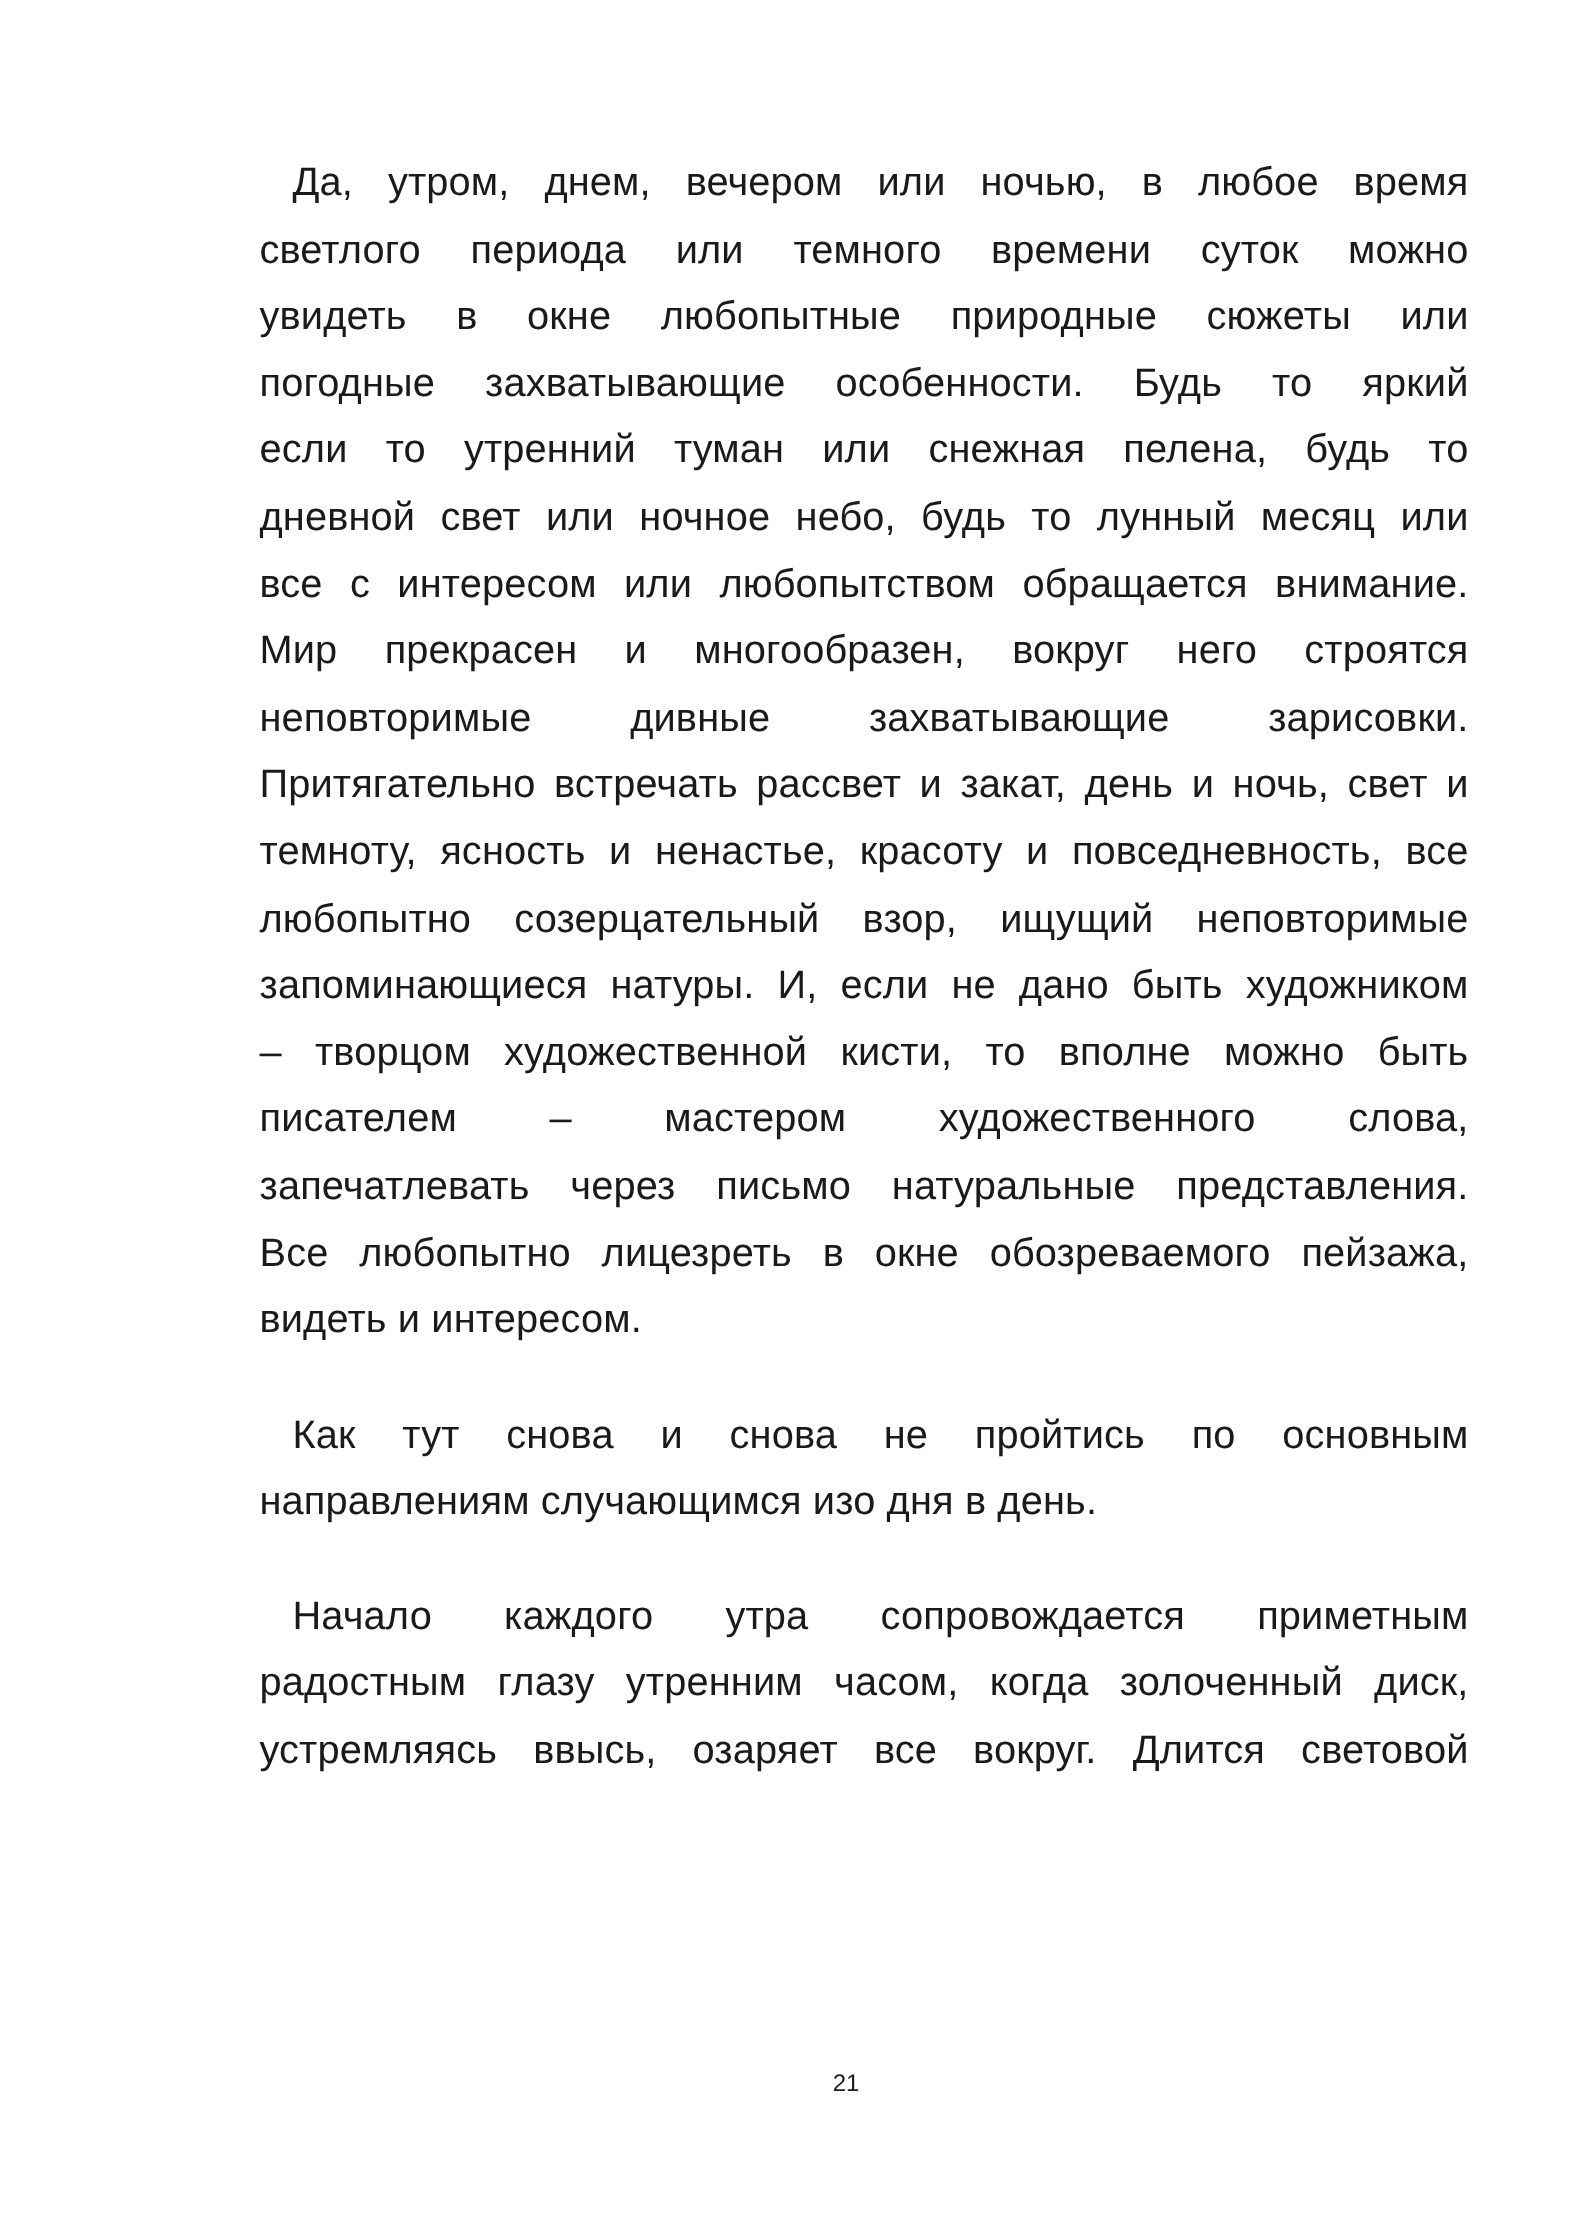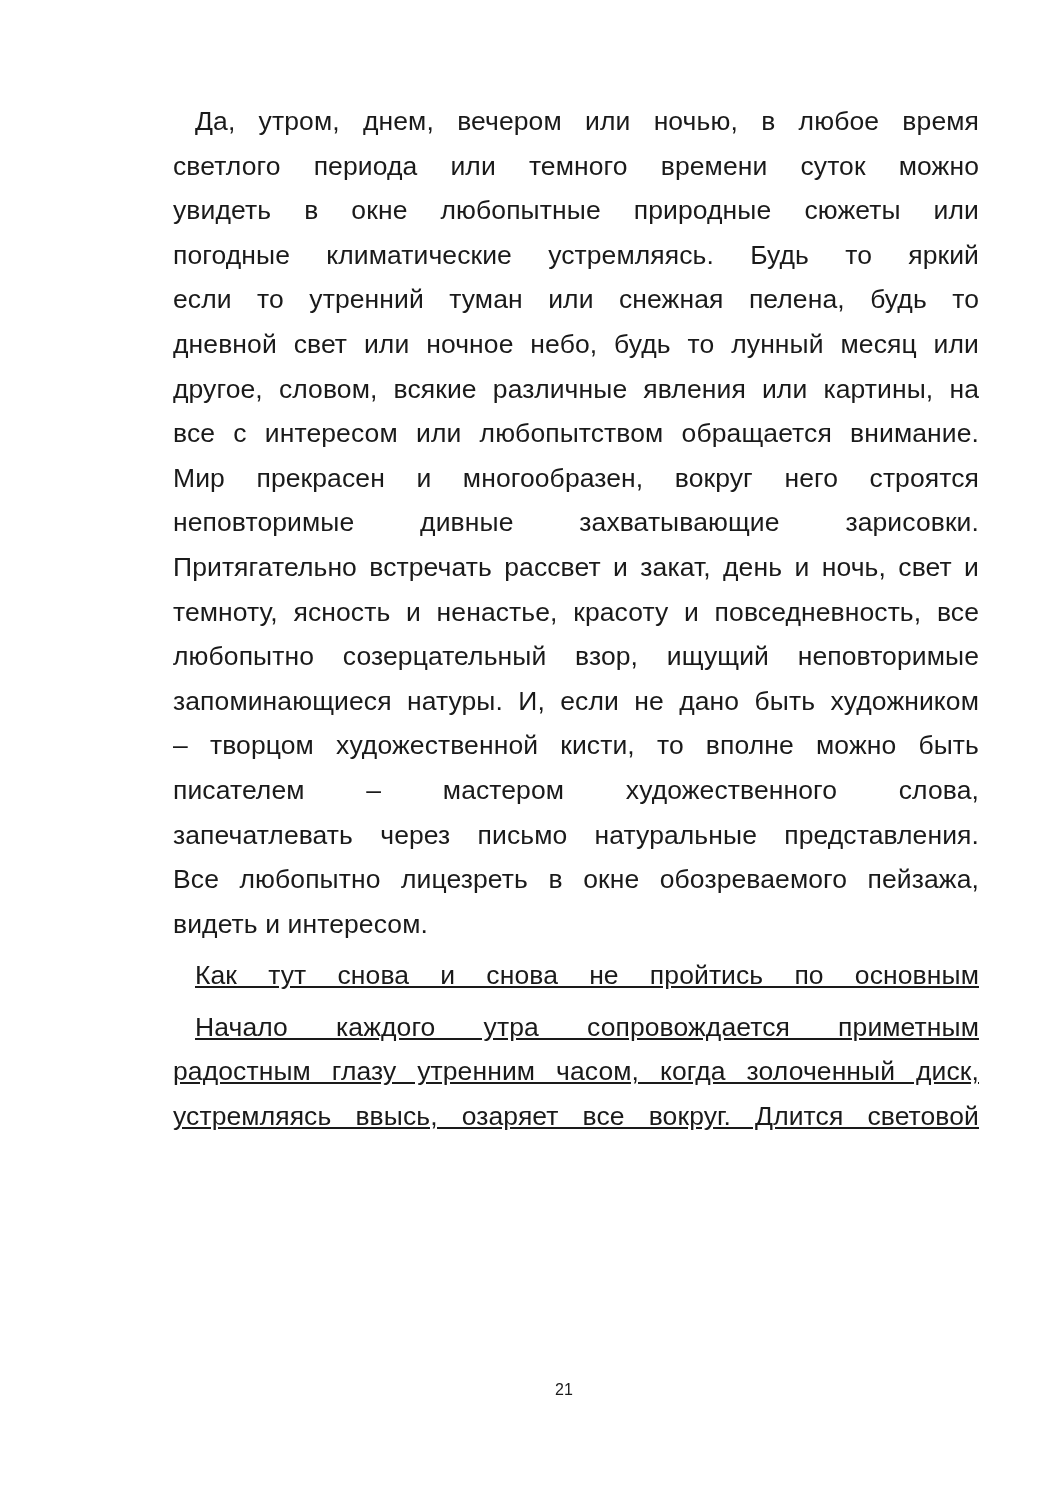--- a/index.html
+++ b/index.html
@@ -11,59 +11,59 @@
   .text {
     position: absolute; left: 151px; top: 99px; width: 828px;
     font-family: "Liberation Sans", sans-serif;
     font-size: 26.5px; line-height: 44.6px; color: #1a1a1a;
     letter-spacing: 0.1px;
   }
   .para {
     margin: 0; text-align: justify; text-indent: 22px;
     text-align-last: left;
   }
-  .para + .para { margin-top: 7px; text-decoration: underline; }
+  .para + .para { margin-top: 32px; }
   .line { display: block; text-align: justify; text-align-last: justify; white-space: normal; }
   .line.last { text-align-last: left; }
   .line.first { padding-left: 22px; }
   .page-number {
     position: absolute; left: 0; width: 1128px; top: 1381px; text-align: center;
     font-family: "Liberation Sans", sans-serif; font-size: 16px; color: #1a1a1a;
   }
 </style>
 </head>
 <body>
 
 <div class="page">
   <div class="text">
 
     <div class="para">
       <span class="line first">Да, утром, днем, вечером или ночью, в любое время</span>
       <span class="line">светлого периода или темного времени суток можно</span>
       <span class="line">увидеть в окне любопытные природные сюжеты или</span>
-      <span class="line">погодные климатические устремляясь. Будь то яркий</span>
+      <span class="line">погодные захватывающие особенности. Будь то яркий</span>
       <span class="line">если то утренний туман или снежная пелена, будь то</span>
       <span class="line">дневной свет или ночное небо, будь то лунный месяц или</span>
-      <span class="line">другое, словом, всякие различные явления или картины, на</span>
       <span class="line">все с интересом или любопытством обращается внимание.</span>
       <span class="line">Мир прекрасен и многообразен, вокруг него строятся</span>
       <span class="line">неповторимые дивные захватывающие зарисовки.</span>
       <span class="line">Притягательно встречать рассвет и закат, день и ночь, свет и</span>
       <span class="line">темноту, ясность и ненастье, красоту и повседневность, все</span>
       <span class="line">любопытно созерцательный взор, ищущий неповторимые</span>
       <span class="line">запоминающиеся натуры. И, если не дано быть художником</span>
       <span class="line">– творцом художественной кисти, то вполне можно быть</span>
       <span class="line">писателем – мастером художественного слова,</span>
       <span class="line">запечатлевать через письмо натуральные представления.</span>
       <span class="line">Все любопытно лицезреть в окне обозреваемого пейзажа,</span>
       <span class="line last">видеть и интересом.</span>
     </div>
 
     <div class="para">
       <span class="line first">Как тут снова и снова не пройтись по основным</span>
+      <span class="line last">направлениям случающимся изо дня в день.</span>
     </div>
 
     <div class="para">
       <span class="line first">Начало каждого утра сопровождается приметным</span>
       <span class="line">радостным глазу утренним часом, когда золоченный диск,</span>
       <span class="line">устремляясь ввысь, озаряет все вокруг. Длится световой</span>
     </div>
 
   </div>
 

